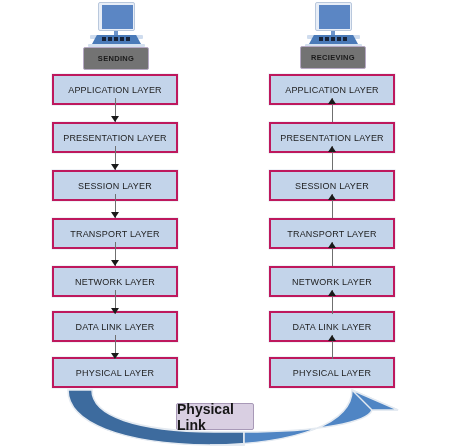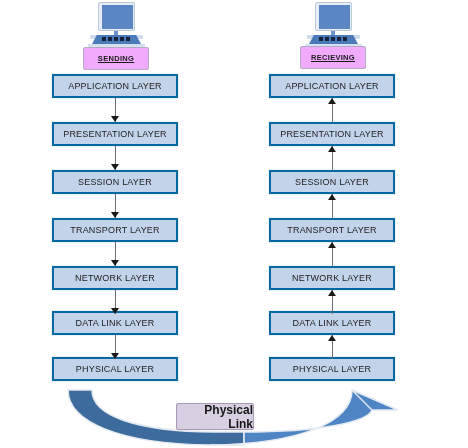--- a/index.html
+++ b/index.html
@@ -91,41 +91,40 @@
     height: 3px;
     background: #d4e0ef;
     border-radius: 1px;
   }
 
   
   .role-badge {
     position: absolute;
     width: 66px;
     height: 23px;
-    background: #f0abfc;
+    background: #737373;
     border: 1px solid #b6a9c4;
     border-radius: 2px;
     display: flex;
     align-items: center;
     justify-content: center;
     font-size: 7.5px;
     font-weight: bold;
     color: #1a1a1a;
     letter-spacing: 0.3px;
     box-sizing: border-box;
-    text-decoration: underline;
   }
 
   
   .layer-box {
     position: absolute;
     width: 126px;
-    height: 24px;
+    height: 31px;
     background: #c3d4ea;
-    border: 2px solid #0369a1;
+    border: 2px solid #be185d;
     box-sizing: border-box;
     display: flex;
     align-items: center;
     justify-content: center;
     font-size: 9px;
     color: #1c1c1c;
     letter-spacing: 0.2px;
     box-shadow: 0 0 0 0.5px #dfe6ef;
   }
 
@@ -177,25 +176,24 @@
     left: 176px;
     top: 403px;
     width: 78px;
     height: 27px;
     background: #d9cfe2;
     border: 1px solid #a899b7;
     border-radius: 2px;
     display: flex;
     align-items: center;
     justify-content: center;
-    font-size: 12px;
+    font-size: 14px;
     font-weight: bold;
     color: #171717;
     box-sizing: border-box;
-    text-align: right;
   }
 </style>
 </head>
 <body>
 
 <div id="canvas">
 
   <div class="computer" style="left:78px; top:2px;">
     <div class="monitor-outer">
       <div class="monitor-screen"></div>

